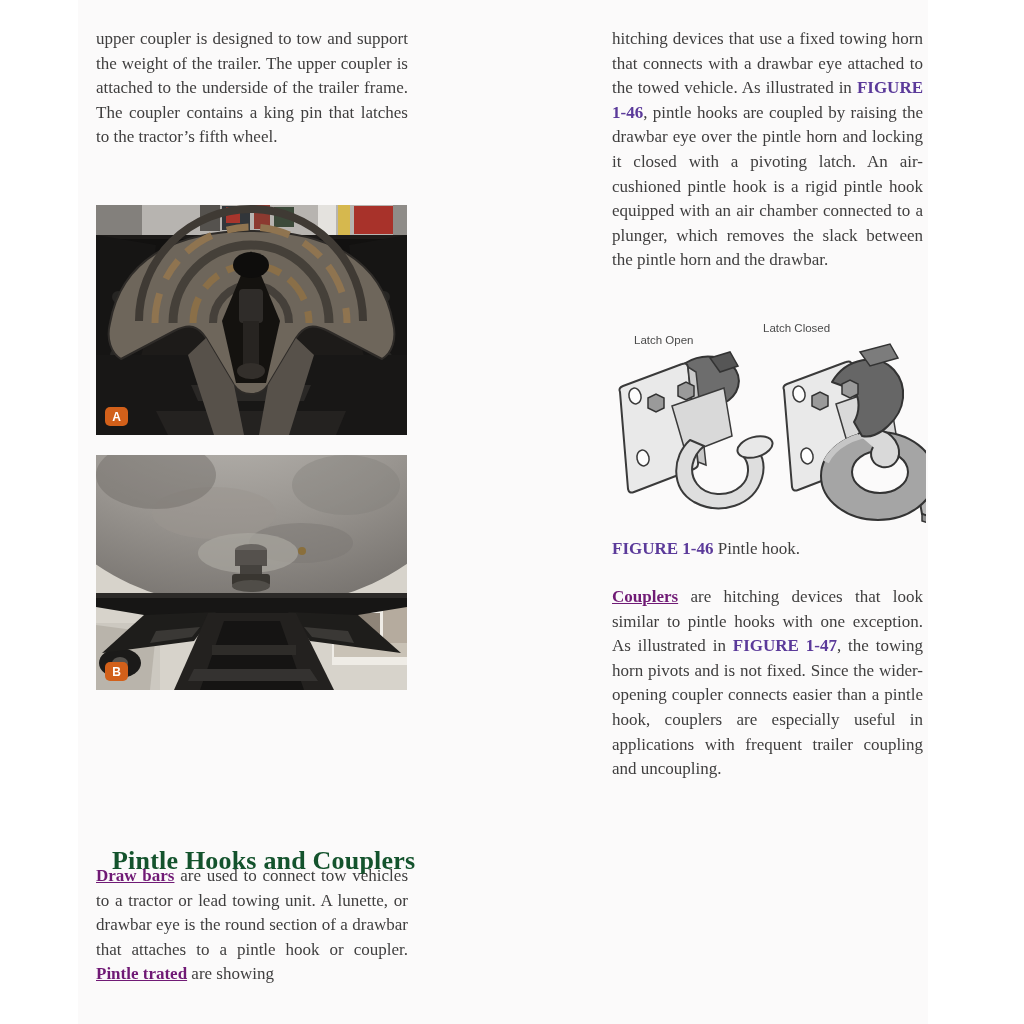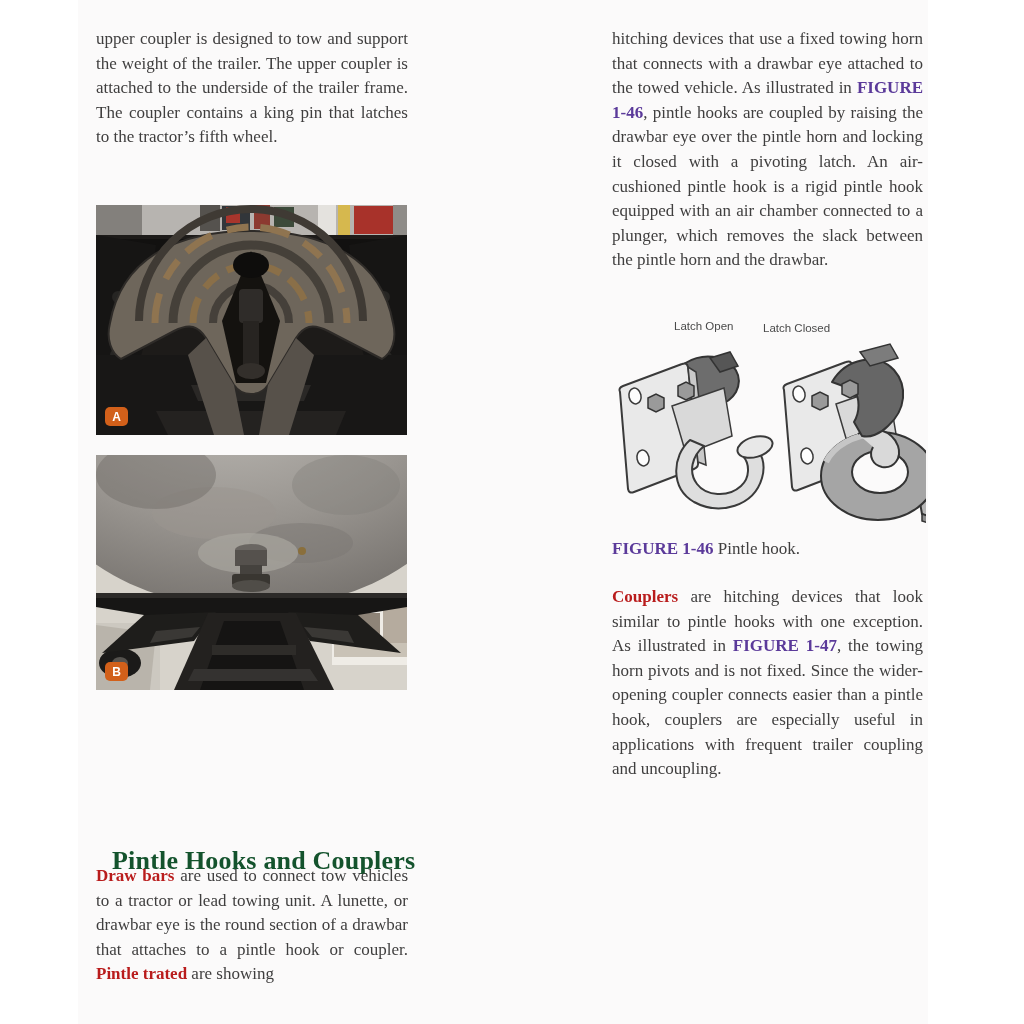--- a/index.html
+++ b/index.html
@@ -4,21 +4,21 @@
 <style>
   html,body{margin:0;padding:0;background:#ffffff;}
   #stage{position:relative;width:928px;height:1024px;background:#ffffff;overflow:hidden;
          font-family:"Liberation Serif", serif;}
   .page-bg{position:absolute;left:78px;top:0;width:894px;height:1024px;background:#fbfafa;}
   .body-text{position:absolute;margin:0;font-size:17px;line-height:24.6px;color:#3f3e3e;
              text-align:justify;hyphens:manual;-webkit-hyphens:manual;}
   .caption{position:absolute;margin:0;font-size:17px;line-height:25px;color:#3f3e3e;text-align:left;}
   .section-heading{position:absolute;margin:16px;font-size:26px;font-weight:bold;color:#14532d;
                    font-family:"Liberation Serif", serif;letter-spacing:.2px;}
-  .seg-term{font-weight:bold;color:#b91c1c;}
+  .seg-term{font-weight:bold;color:#701a75;text-decoration:underline;}
   .seg-figref{font-weight:bold;color:#5b3a9a;}
   .seg-bold{font-weight:bold;color:#2e2d2d;}
   .photo{position:absolute;overflow:hidden;}
   .photo svg{display:block;}
   .badge{position:absolute;left:9px;bottom:9px;width:23px;height:19px;background:#d2601a;
          border-radius:5px;color:#fff;font-family:"Liberation Sans", sans-serif;font-weight:bold;
          font-size:12px;display:flex;align-items:center;justify-content:center;}
   .illu-label{position:absolute;font-family:"Liberation Sans", sans-serif;font-size:11.5px;
               color:#4a4a4a;white-space:nowrap;}
   .illustration{position:absolute;left:608px;top:338px;width:318px;height:190px;}
@@ -133,21 +133,21 @@
     <div class="badge">B</div>
   </div>
 
 
   <h2 class="section-heading" style="left:96px;top:830px;">Pintle Hooks and Couplers</h2>
 
   <p class="body-text" style="left:96px;top:864px;width:312px;"><span class="seg-term">Draw bars</span><span> are used to connect tow vehi­cles to a tractor or lead towing unit. A lunette, or drawbar eye is the round sec­tion of a drawbar that attaches to a pintle hook or coupler. </span><span class="seg-term">Pintle trated</span><span> are showing</span></p>
 
   <p class="body-text" style="left:612px;top:27px;width:311px;"><span>hitching devices that use a fixed towing horn that connects with a drawbar eye attached to the towed vehicle. As illus­trated in </span><span class="seg-figref">FIGURE 1-46</span><span>, pintle hooks are coupled by raising the drawbar eye over the pintle horn and locking it closed with a pivoting latch. An air-cushioned pintle hook is a rigid pintle hook equipped with an air chamber connected to a plunger, which removes the slack between the pintle horn and the drawbar.</span></p>
 
-  <span class="illu-label" style="left:634px;top:320px;margin-left:40px;">Latch Open</span>
+  <span class="illu-label" style="left:634px;top:334px;">Latch Open</span>
   <span class="illu-label" style="left:763px;top:322px;text-align:center;">Latch Closed</span>
 
   <div class="illustration">
     <svg width="318" height="190" viewBox="0 0 318 190">
 
       <g transform="translate(4,6)">
 
         <path d="M52,44 C58,24 84,8 106,14 C122,18 132,32 124,48 C116,62 96,66 82,60 L60,66 C50,62 48,52 52,44 Z" fill="#6d6d6d" stroke="#333" stroke-width="2" stroke-linejoin="round"></path>
         <path d="M98,14 L118,8 L126,22 L108,28 Z" fill="#565656" stroke="#333" stroke-width="1.5"></path>
 

